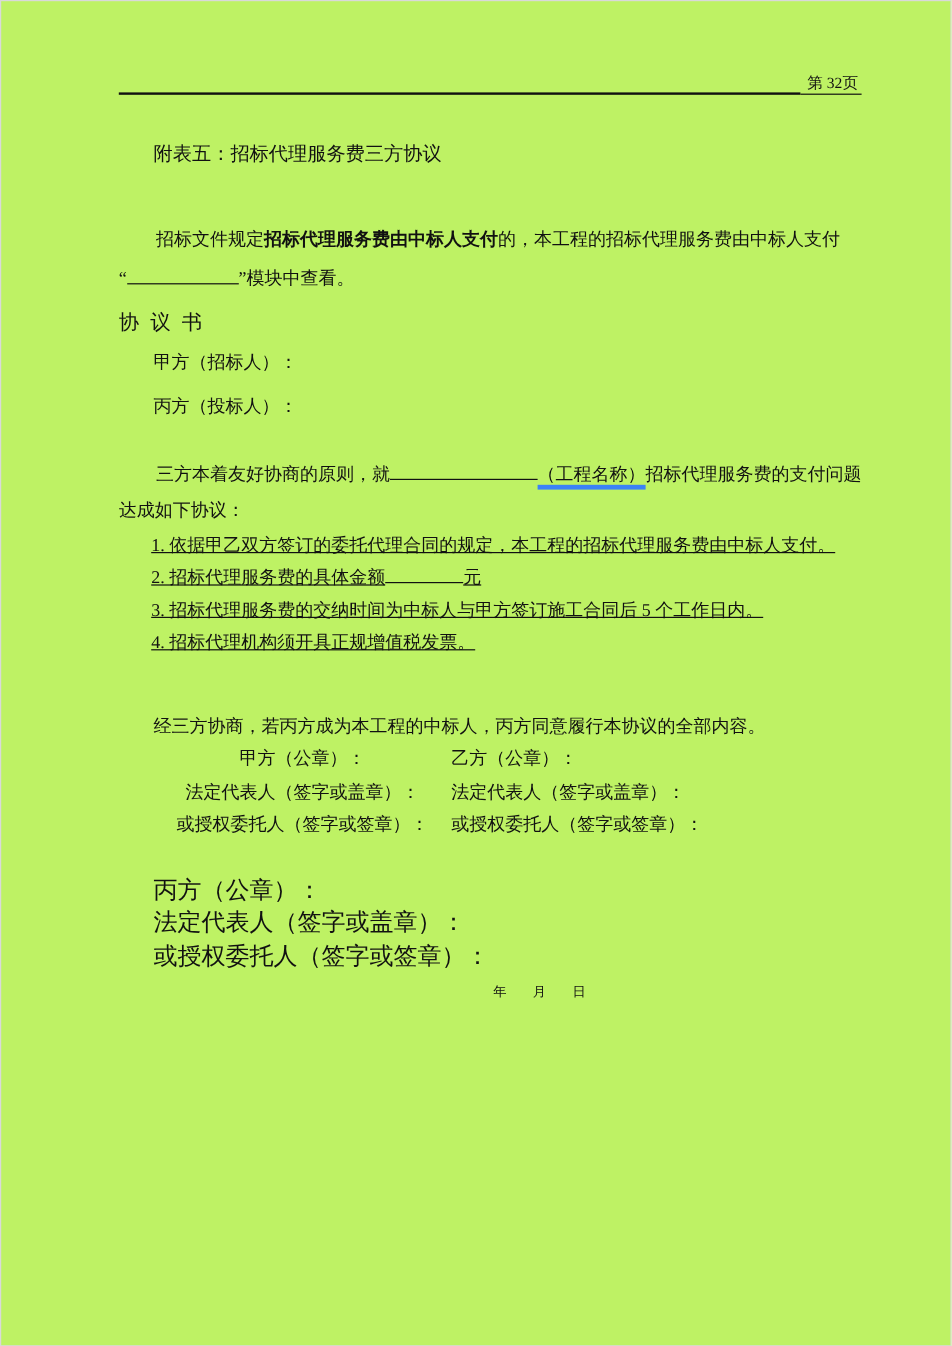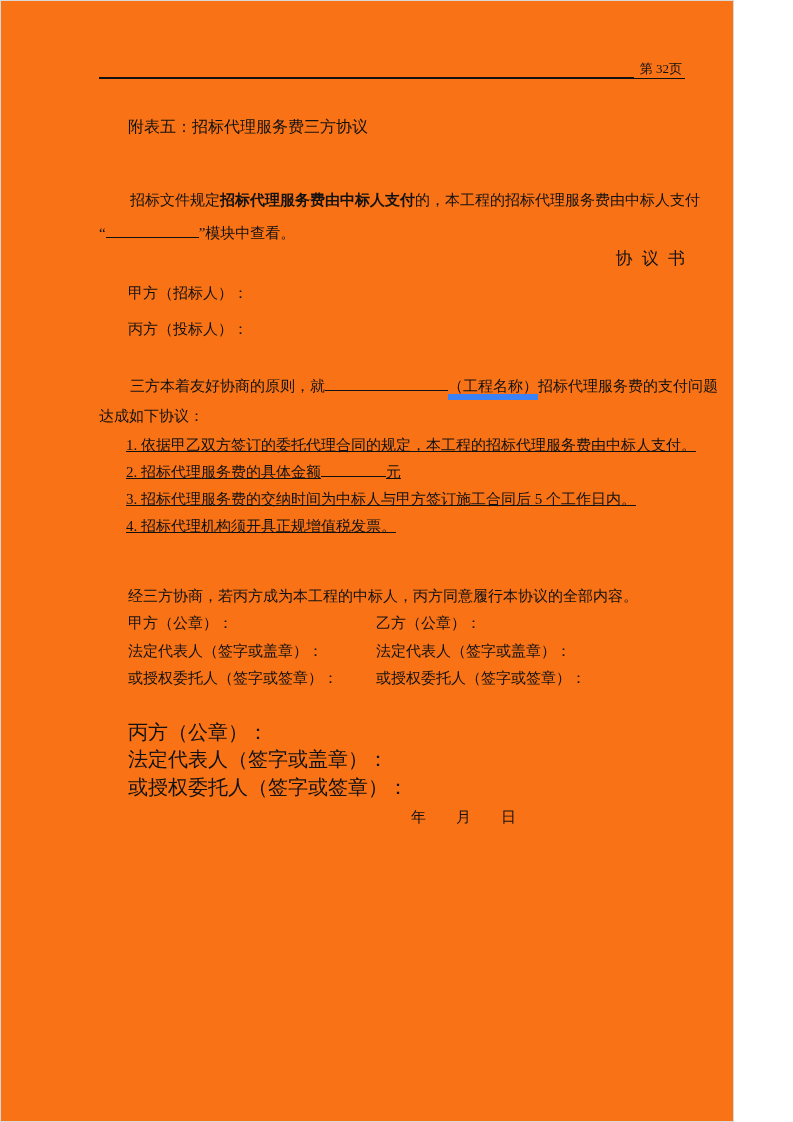--- a/index.html
+++ b/index.html
@@ -3,27 +3,27 @@
 <meta charset="utf-8">
 <style>
   * { margin: 0; padding: 0; box-sizing: border-box; }
   html, body { background: #fff; }
   body {
     font-family: "Liberation Serif", "DejaVu Serif", serif;
     color: #111;
   }
   .page {
     position: relative;
-    width: 734px;
+    width: 793px;
     height: 1122px;
-    background: #f97316;
+    background: #bef264;
     border: 1px solid #d9d9d9;
     overflow: hidden;
     padding-left: 98px;
-    padding-right: 48px;
+    padding-right: 74px;
   }
   
   .header {
     padding-top: 59px;
     display: flex;
     align-items: flex-end;
   }
   .header-rule {
     flex: 1 1 auto;
     border-bottom: 2px solid #111;
@@ -36,45 +36,44 @@
     padding: 0 3px 1px 6px;
     white-space: nowrap;
   }
   
   .doc-title {
     margin-top: 41px;
     padding-left: 29px;
     font-size: 16px;
     line-height: 17px;
     white-space: nowrap;
-    font-family: Liberation Mono, monospace;
   }
   
   .intro {
     margin-top: 47px;
     font-size: 15px;
   }
   .intro .line { line-height: 33px; white-space: nowrap; }
   .intro .line1 { text-indent: 31px; }
   .intro b { font-weight: bold; }
   
   .blank {
     display: inline-block;
     border-bottom: 1px solid #111;
     height: 15px;
     vertical-align: baseline;
   }
   .blank-intro { width: 93px; }
   .blank-project { width: 123px; }
   .blank-amount { width: 65px; }
-  .u-caption { border-bottom: 6px solid #3b82f6; }
+  .u-caption { border-bottom: 4px solid #3b82f6; }
   
   .agreement-heading {
-    margin-top: 0;
-    text-align: right;
+    margin-top: 10px;
+    text-align: left;
     font-size: 17px;
     line-height: 17px;
     word-spacing: 5px;
   }
   
   .parties { margin-top: 18px; font-size: 15px; margin-left: 29px; }
   .party-line { line-height: 17px; white-space: nowrap; }
   .party-line + .party-line { margin-top: 19px; }
   
   .preamble { margin-top: 33px; font-size: 15px; }
@@ -86,29 +85,29 @@
   
   .closing {
     margin-top: 43px;
     font-size: 15px;
     line-height: 27px;
     padding-left: 29px;
     white-space: nowrap;
   }
   .sig-ab { padding-left: 29px; font-size: 15px; }
   .sig-row { display: flex; line-height: 27.5px; }
-  .sig-row .col-left { width: 248px; white-space: nowrap; }
+  .sig-row .col-left { width: 248px; white-space: nowrap; text-align: center; }
   .sig-row .col-right { white-space: nowrap; }
   .sig-c { margin-top: 26px; padding-left: 29px; font-size: 20px; }
   .sig-c div { line-height: 27.5px; white-space: nowrap; }
   
   .date-line {
     margin-top: 8px;
     margin-left: 312px;
-    font-size: 15px;
+    font-size: 11px;
     line-height: 17px;
     white-space: nowrap;
   }
 </style>
 </head>
 <body>
 
 <div class="page">
 
   <div class="header">

